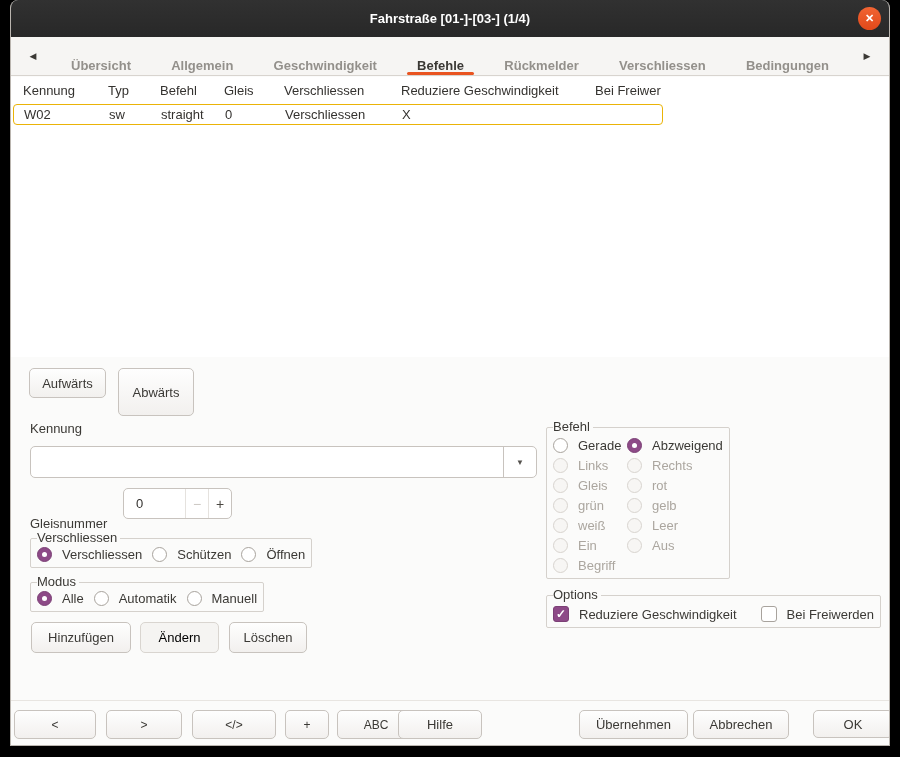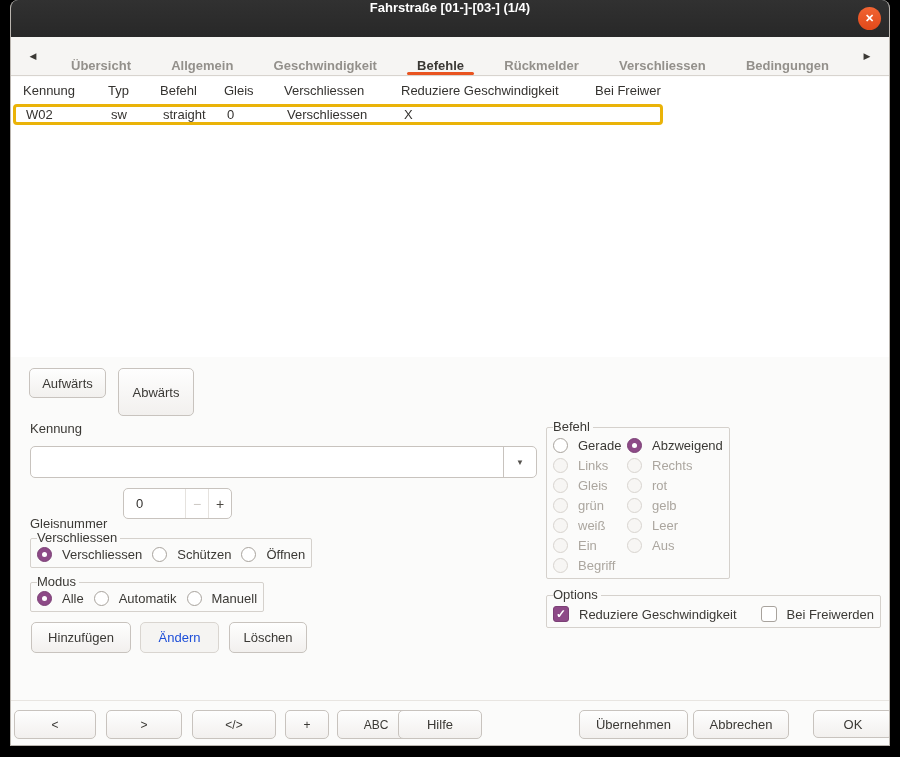--- a/index.html
+++ b/index.html
@@ -11,21 +11,21 @@
   }
   .window {
     position:absolute; left:10px; top:0; width:880px; height:746px;
     background:#fbfbfa; border-radius:8px 8px 0 0; overflow:hidden;
     border-left:1px solid #bab5af; border-right:1px solid #bab5af; border-bottom:1px solid #bab5af;
   }
   
   .titlebar {
     position:absolute; top:0; left:0; right:0; height:37px;
     background:linear-gradient(#313131,#282828);
-    display:flex; justify-content:center;
+    display:flex; align-items:center; justify-content:center;
   }
   .titlebar .title { color:#ffffff; font-size:13px; font-weight:bold; }
   .close-btn {
     position:absolute; right:8px; top:7px; width:23px; height:23px; border-radius:50%;
     background:linear-gradient(#f16433,#e1491a); color:#fff; display:flex;
     align-items:center; justify-content:center; font-size:11px; font-weight:bold; cursor:pointer;
   }
   
   .tabbar {
     position:absolute; top:37px; left:0; right:0; height:39px;
@@ -45,30 +45,30 @@
     background:#e95420; border-radius:2px;
   }
   
   .table-panel {
     position:absolute; top:77px; left:0; right:0; height:280px; background:#ffffff;
   }
   .thead { display:flex; align-items:center; height:27px; padding-left:12px; font-size:13px; color:#34322f; }
   .c1{width:85px}.c2{width:52px}.c3{width:64px}.c4{width:60px}.c5{width:117px}.c6{width:194px}.c7{flex:1}
   .trow {
     display:flex; align-items:center; height:21px; width:650px; margin-left:2px;
-    border:3px solid #eab308; border-radius:4px; padding-left:10px;
+    border:1px solid #eab308; border-radius:4px; padding-left:10px;
     font-size:13px; color:#34322f; background:#fff; cursor:pointer;
   }
   
   .btn {
     position:absolute; display:flex; align-items:center; justify-content:center;
     background:linear-gradient(#fefefe,#f2f0ee); border:1px solid #c8c3be; border-radius:5px;
     font-size:13px; color:#3b3935; cursor:pointer; white-space:nowrap;
   }
-  .btn.disabled { color:#1d4ed8; background:#f5f4f2; border-color:#d9d5d0; cursor:default; }
+  .btn.disabled { color:#000000; background:#f5f4f2; border-color:#d9d5d0; cursor:default; }
   .btn.small { font-size:12px; }
   
   .flabel { position:absolute; font-size:13px; color:#3b3935; }
   
   .combo {
     position:absolute; left:19px; top:446px; width:507px; height:32px;
     background:#fff; border:1px solid #c8c3be; border-radius:5px;
     display:flex; align-items:stretch; cursor:pointer;
   }
   .combo .combo-text { flex:1; }

